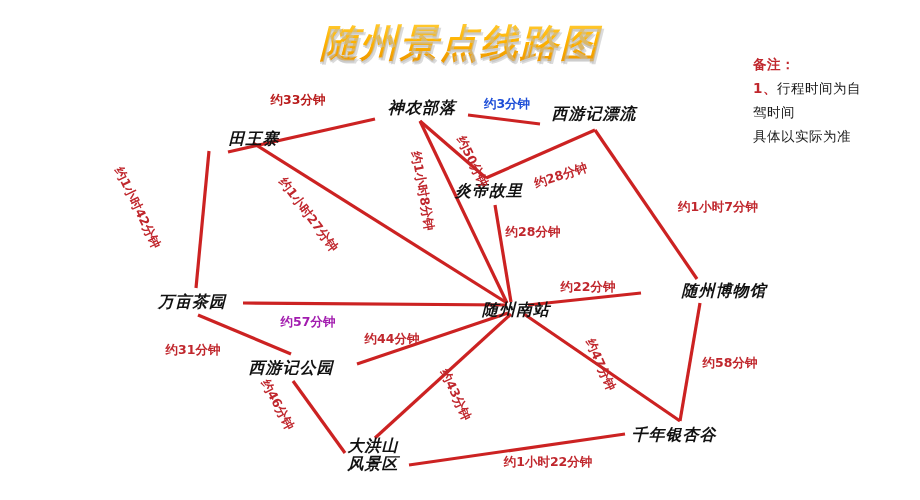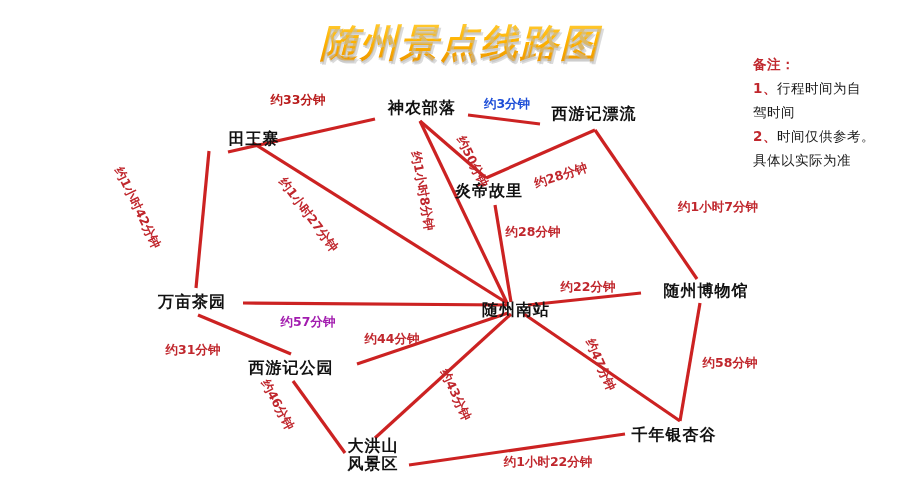--- a/index.html
+++ b/index.html
@@ -71,20 +71,21 @@
     position: absolute;
     font-family: "DejaVu Serif", "Liberation Serif", serif;
     font-size: 16px;
     font-weight: bold;
     color: #111111;
     white-space: nowrap;
     line-height: 1.12;
     transform: translate(-50%, -50%);
     text-align: center;
     letter-spacing: 1px;
+    font-style: italic;
   }
   .node.two-line { line-height: 1.15; }
   
   .elabel {
     position: absolute;
     font-family: "DejaVu Sans", "Liberation Sans", sans-serif;
     font-size: 12.5px;
     font-weight: bold;
     color: #c0272d;
     white-space: nowrap;
@@ -144,21 +145,21 @@
       </div>
       <div class="node" style="left: 422px; top: 108px; color: rgb(17, 17, 17);">
         <div>神农部落</div>
       </div>
       <div class="node" style="left: 594px; top: 114px; color: rgb(17, 17, 17);">
         <div>西游记漂流</div>
       </div>
       <div class="node" style="left: 489px; top: 191px; color: rgb(17, 17, 17);">
         <div>炎帝故里</div>
       </div>
-      <div class="node" style="left: 706px; top: 291px; color: rgb(17, 17, 17);">
+      <div class="node" style="left: 724px; top: 291px; color: rgb(17, 17, 17);">
         <div>随州博物馆</div>
       </div>
       <div class="node" style="left: 192px; top: 302px; color: rgb(17, 17, 17);">
         <div>万亩茶园</div>
       </div>
       <div class="node" style="left: 516px; top: 310px; color: rgb(17, 17, 17);">
         <div>随州南站</div>
       </div>
       <div class="node" style="left: 291px; top: 368px; color: rgb(17, 17, 17);">
         <div>西游记公园</div>
@@ -192,19 +193,16 @@
       <div class="elabel" style="left: 730px; top: 363px; color: rgb(192, 39, 45); transform: translate(-50%, -50%) rotate(0deg);">约58分钟</div>
       <div class="elabel" style="left: 548px; top: 462px; color: rgb(192, 39, 45); transform: translate(-50%, -50%) rotate(0deg);">约1小时22分钟</div>
     </div>
 
   <div id="notes">
     <span class="nt-line nt-head">备注：</span>
     <span class="nt-line">
       <span class="nt-num">1、</span><span class="nt-body">行程时间为自</span>
     </span>
     <span class="nt-line nt-body">驾时间</span>
-    <span class="nt-line">
-      <span class="nt-num">2、</span><span class="nt-body">时间仅供参考。</span>
-    </span>
     <span class="nt-line nt-body">具体以实际为准</span>
   </div>
 
 </div>
 
 </body></html>

